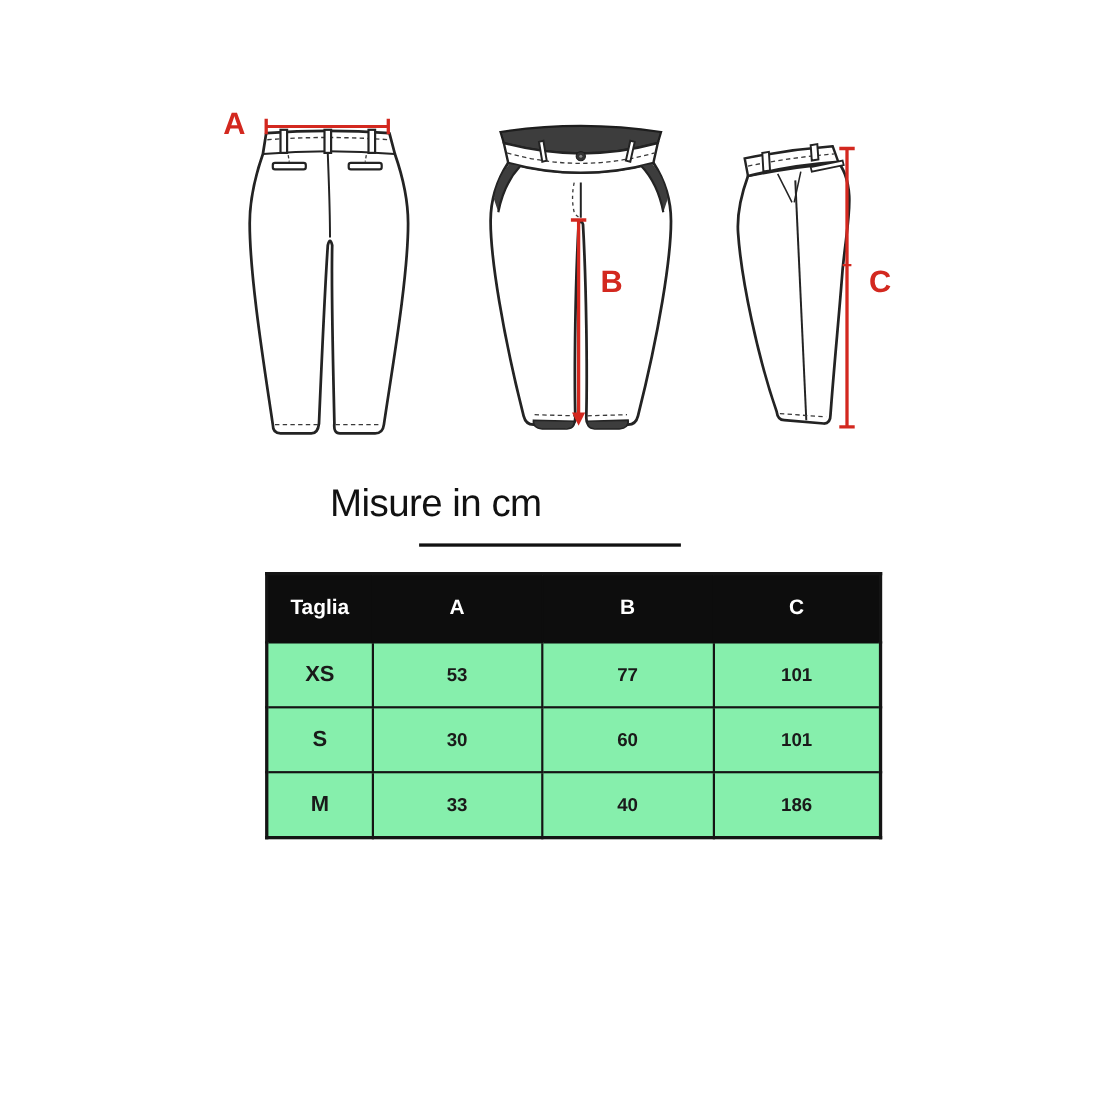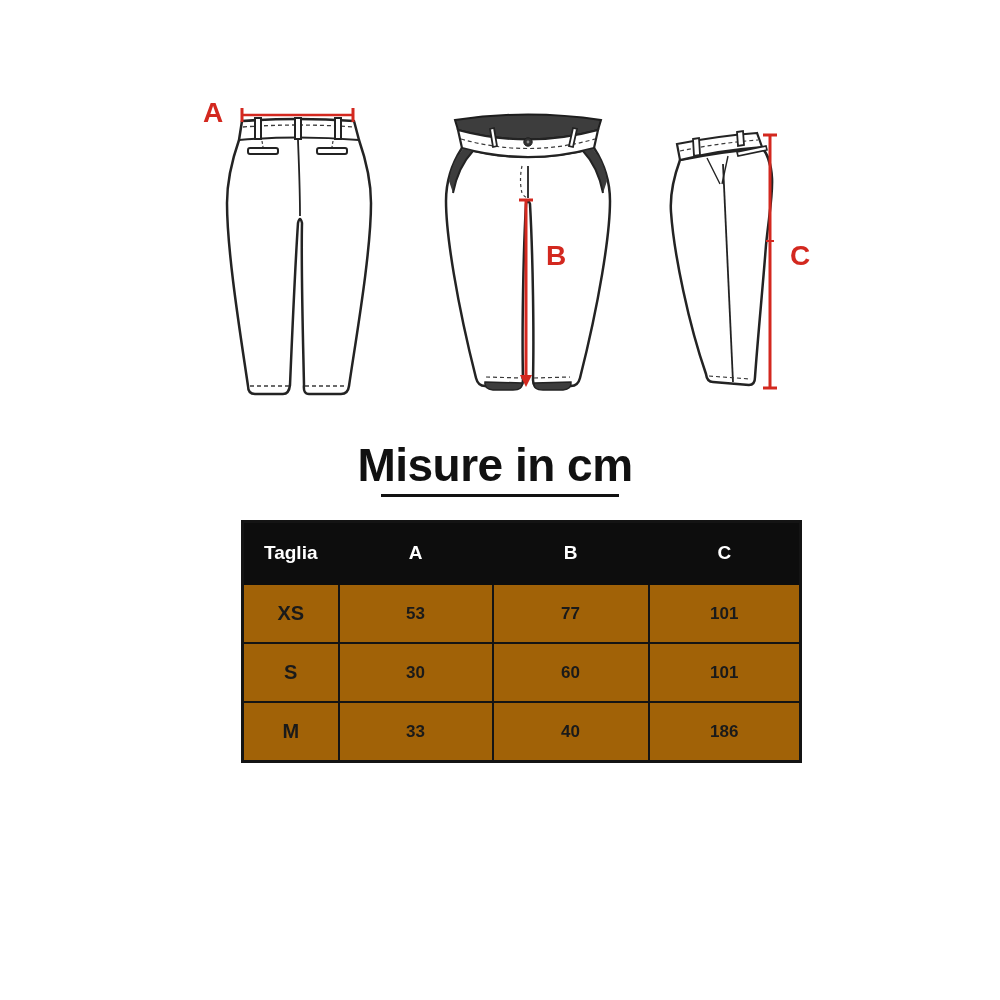--- a/index.html
+++ b/index.html
@@ -14,23 +14,23 @@
     position:absolute;
     color:#d3281f;
     font-size:28px;
     font-weight:800;
     line-height:1;
   }
   .drawing{position:absolute;}
   #title{
     position:absolute;
     left:300px;top:438px;width:390px;
-    text-align:center;
-    font-size:46px;
-    font-weight:700;
+    text-align:left;
+    font-size:35px;
+    font-weight:400;
     letter-spacing:-0.5px;
     color:#111;
   }
   #title-underline{
     position:absolute;
     left:381px;top:494px;
     width:238px;height:3px;
     background:#111;
   }
   #size-table{
@@ -45,21 +45,21 @@
     background:#0d0d0d;
     color:#ffffff;
     font-size:19px;
     font-weight:800;
     height:58px;
     border:2px solid #0d0d0d;
     text-align:center;
     vertical-align:middle;
   }
   #size-table td{
-    background:#a16207;
+    background:#86efac;
     color:#1a1a1a;
     border:2px solid #141414;
     height:55px;
     text-align:center;
     vertical-align:middle;
     font-weight:800;
   }
   #size-table td.size-cell{font-size:20px;}
   #size-table td.value-cell{font-size:17px;}
 </style>

